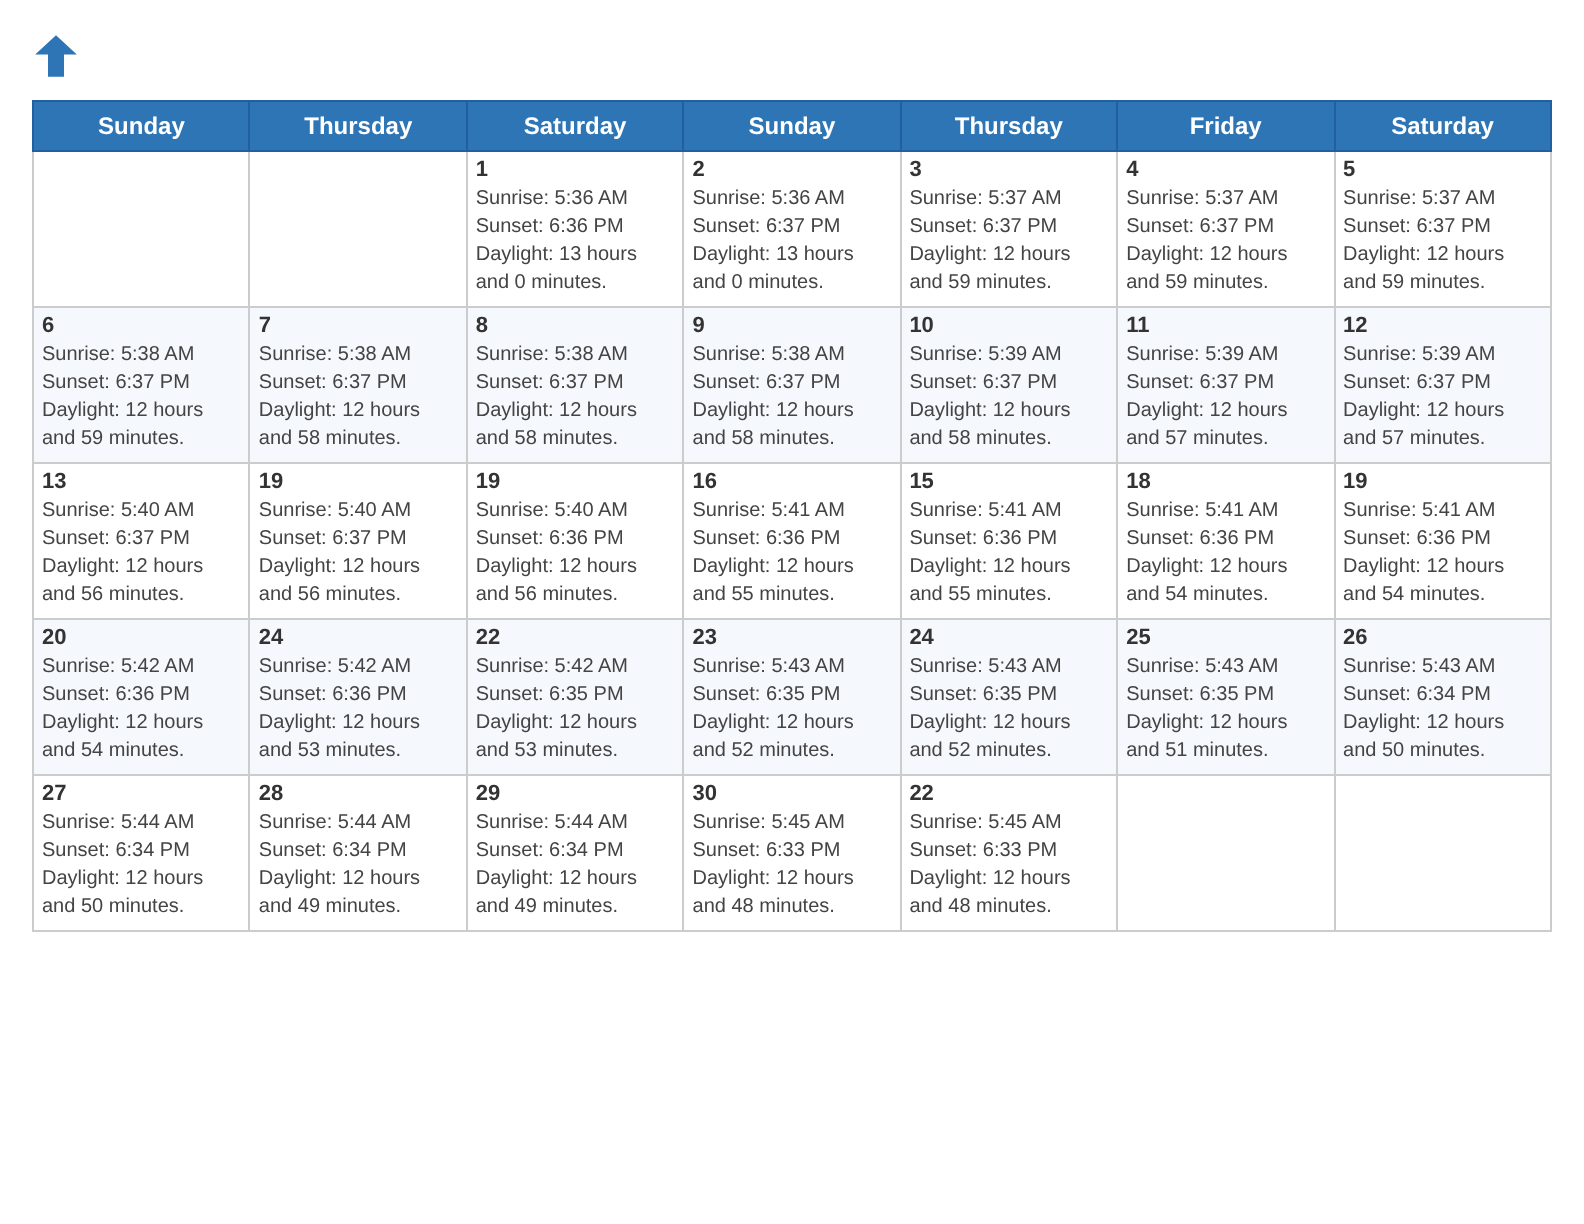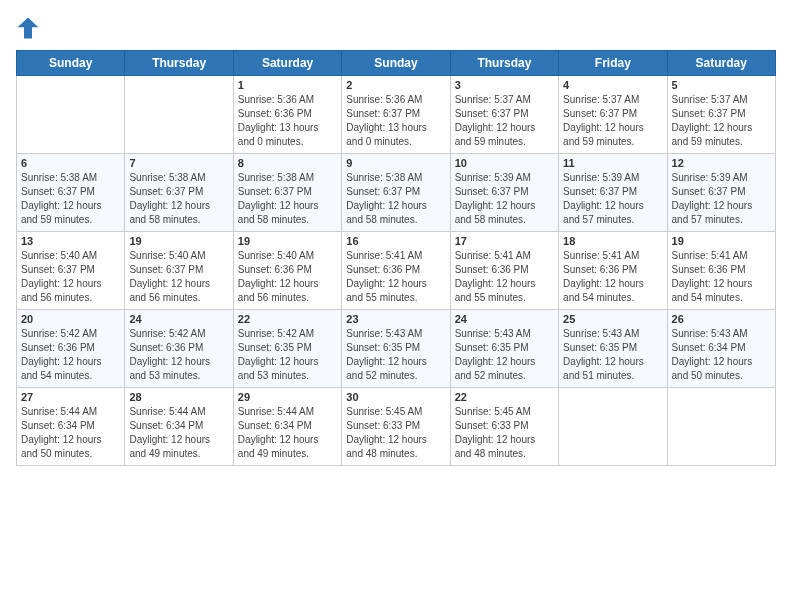--- a/index.html
+++ b/index.html
@@ -237,21 +237,21 @@
           Sunrise: 5:40 AM<br>Sunset: 6:36 PM<br>Daylight: 12 hours and 56 minutes.
         </div>
       </td>
           <td>
         <div class="day-num">16</div>
         <div class="day-info">
           Sunrise: 5:41 AM<br>Sunset: 6:36 PM<br>Daylight: 12 hours and 55 minutes.
         </div>
       </td>
           <td>
-        <div class="day-num">17</div>
+        <div class="day-num">15</div>
         <div class="day-info">
           Sunrise: 5:41 AM<br>Sunset: 6:36 PM<br>Daylight: 12 hours and 55 minutes.
         </div>
       </td>
           <td>
         <div class="day-num">18</div>
         <div class="day-info">
           Sunrise: 5:41 AM<br>Sunset: 6:36 PM<br>Daylight: 12 hours and 54 minutes.
         </div>
       </td>

